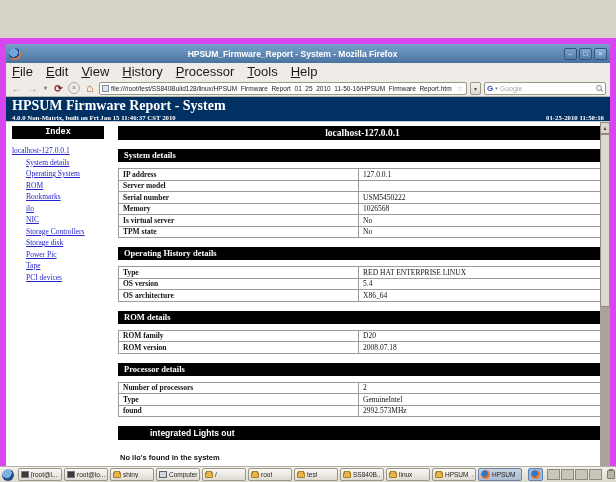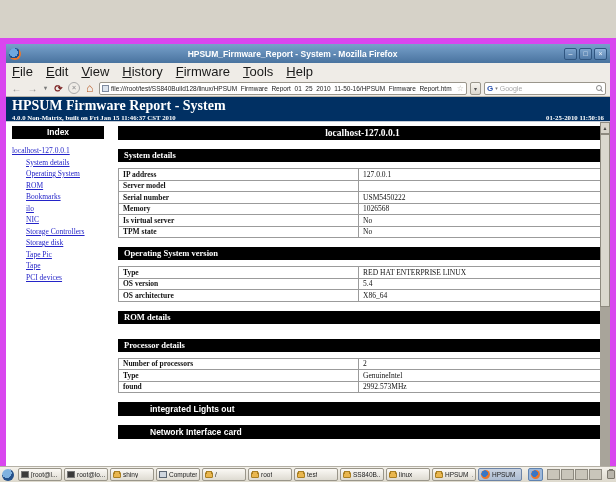--- a/index.html
+++ b/index.html
@@ -56,21 +56,21 @@
   .pageheader { height:25px; background:#013063; color:#fff; padding:1px 6px 0 6px;
                 border-bottom:1px solid #c5cdd8; flex:0 0 auto; }
   .pageheader h1 { font-family:"Liberation Serif", serif; font-size:14px; font-weight:bold; line-height:15px; }
   .subrow { display:flex; justify-content:space-between; font-family:"Liberation Serif", serif;
             font-size:6.8px; font-weight:bold; margin-top:1px; }
 
   
   .content { position:relative; height:376px; background:#fff; overflow:hidden; flex:0 0 auto; }
   .sidebar { position:absolute; left:0; top:0; width:108px; height:100%; padding-top:4px; }
   .index-box { margin-left:6px; width:92px; height:13px; background:#000; color:#fff;
-               font-family:Liberation Sans, sans-serif; font-size:8.5px; font-weight:bold;
+               font-family:Liberation Mono, monospace; font-size:8.5px; font-weight:bold;
                text-align:center; line-height:13px; }
   .linklist { margin-top:6px; padding-left:6px; }
   .idx-link { display:block; font-family:"Liberation Serif", serif; font-size:7.5px;
               color:#2424c8; text-decoration:underline; line-height:11.5px; white-space:nowrap; }
   .idx-link.indent { padding-left:14px; }
 
   .main { position:absolute; left:108px; top:0; width:496px; height:100%; padding:4px 3px 0 4px; }
   .host-banner { height:14px; background:#000; color:#fff; text-align:center;
                  font-family:"Liberation Serif", serif; font-size:9.5px; font-weight:bold; line-height:14px; }
   .section-header { margin-top:9px; height:13px; background:#000; color:#fff;
@@ -141,21 +141,21 @@
         <span class="winbtn">□</span>
         <span class="winbtn close">×</span>
       </span>
     </div>
 
     <div class="menubar">
         <span class="menu-item">File</span>
         <span class="menu-item">Edit</span>
         <span class="menu-item">View</span>
         <span class="menu-item">History</span>
-        <span class="menu-item">Firmware</span>
+        <span class="menu-item">Processor</span>
         <span class="menu-item">Tools</span>
         <span class="menu-item">Help</span>
       </div>
 
     <div class="toolbar">
       <span class="navico">←</span>
       <span class="navico">→</span>
       <span class="navico small">▾</span>
       <span class="navico reload">⟳</span>
       <span class="navico stop">×</span>
@@ -188,21 +188,21 @@
         <div class="linklist">
             <a class="idx-link">localhost-127.0.0.1</a>
             <a class="idx-link indent">System details</a>
             <a class="idx-link indent">Operating System</a>
             <a class="idx-link indent">ROM</a>
             <a class="idx-link indent">Bookmarks</a>
             <a class="idx-link indent">ilo</a>
             <a class="idx-link indent">NIC</a>
             <a class="idx-link indent">Storage Controllers</a>
             <a class="idx-link indent">Storage disk</a>
-            <a class="idx-link indent">Tape Pic</a>
+            <a class="idx-link indent">Power Pic</a>
             <a class="idx-link indent">Tape</a>
             <a class="idx-link indent">PCI devices</a>
           </div>
       </div>
       <div class="main">
         <div class="host-banner">localhost-127.0.0.1</div>
         <div>
             <div class="section-header">System details</div>
             <table class="data-table">
               <tbody>
@@ -225,60 +225,69 @@
                 <tr>
                   <td class="label">Is virtual server</td>
                   <td class="value">No</td>
                 </tr>
                 <tr>
                   <td class="label">TPM state</td>
                   <td class="value">No</td>
                 </tr>
               </tbody>
             </table>
-            <div class="section-header">Operating System version</div>
+            <div class="section-header">Operating History details</div>
             <table class="data-table">
               <tbody>
                 <tr>
                   <td class="label">Type</td>
                   <td class="value">RED HAT ENTERPRISE LINUX</td>
                 </tr>
                 <tr>
                   <td class="label">OS version</td>
                   <td class="value">5.4</td>
                 </tr>
                 <tr>
                   <td class="label">OS architecture</td>
                   <td class="value">X86_64</td>
                 </tr>
               </tbody>
             </table>
             <div class="section-header">ROM details</div>
             <table class="data-table">
               <tbody>
+                <tr>
+                  <td class="label">ROM family</td>
+                  <td class="value">D20</td>
+                </tr>
+                <tr>
+                  <td class="label">ROM version</td>
+                  <td class="value">2008.07.18</td>
+                </tr>
               </tbody>
             </table>
             <div class="section-header">Processor details</div>
             <table class="data-table">
               <tbody>
                 <tr>
                   <td class="label">Number of processors</td>
                   <td class="value">2</td>
                 </tr>
                 <tr>
                   <td class="label">Type</td>
                   <td class="value">GenuineIntel</td>
                 </tr>
                 <tr>
                   <td class="label">found</td>
                   <td class="value">2992.573MHz</td>
                 </tr>
               </tbody>
             </table>
             <div class="section-header sans">integrated Lights out</div>
+            <div class="section-message">No ilo's found in the system</div>
             <div class="section-header sans">Network Interface card</div>
           </div>
       </div>
       <div class="vscroll">
         <div class="sc-btn up">▲</div>
         <div class="sc-thumb"></div>
         <div class="sc-btn down">▼</div>
       </div>
     </div>
 

